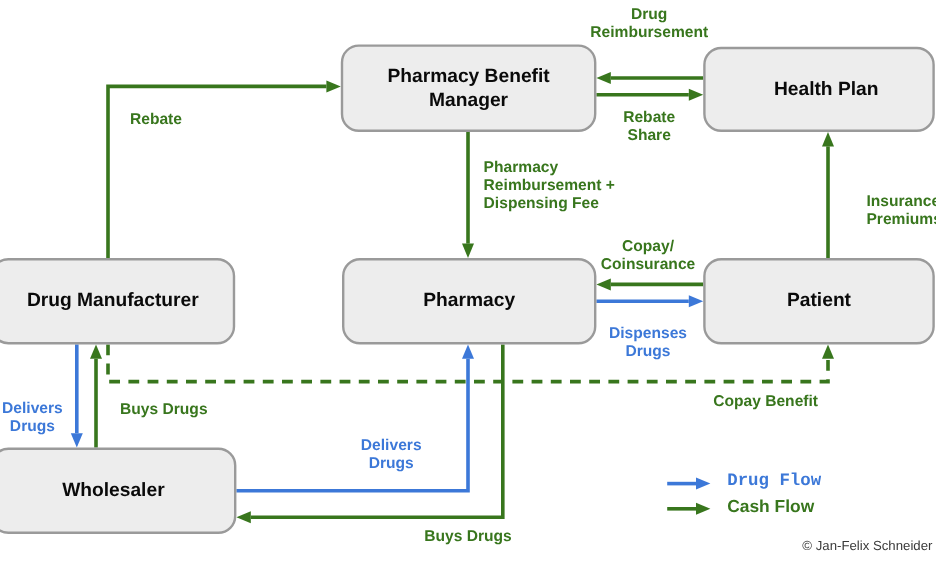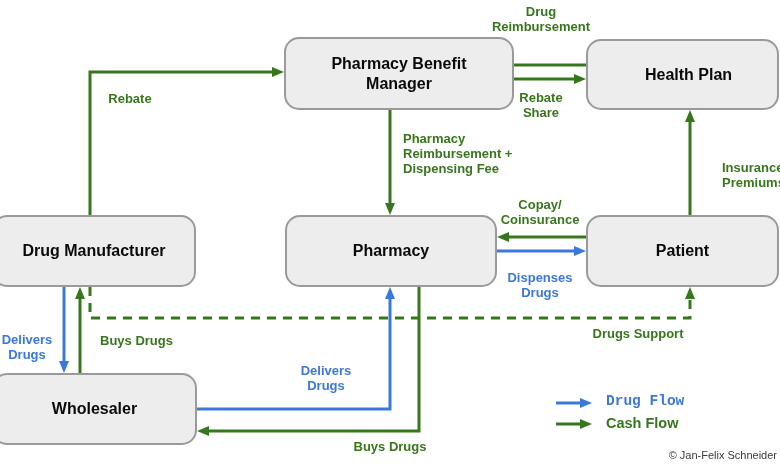--- a/index.html
+++ b/index.html
@@ -68,21 +68,21 @@
     <path class="flow cash dashed" d="M90 287 L90 318 L690 318 L690 299" marker-end="url(#mg)"></path>
 
     <path class="flow drug" d="M64 287 L64 361" marker-end="url(#mb)"></path>
     <path class="flow drug" d="M197 409 L390 409 L390 299" marker-end="url(#mb)"></path>
     <path class="flow drug" d="M497 251 L574 251" marker-end="url(#mb)"></path>
 
     <path class="flow drug" d="M556 403 L580 403" marker-end="url(#mb)"></path>
     <path class="flow cash" d="M556 424 L580 424" marker-end="url(#mg)"></path>
   </svg>
 
-  <div class="box" style="left:284px;top:37px;width:230px;height:73px;">Pharmacy Benefit
+  <div class="box" style="left:284px;top:37px;width:213px;height:73px;">Pharmacy Benefit
 Manager</div>
   <div class="box" style="left:586px;top:39px;width:193px;height:71px;padding-left:12px;">Health Plan</div>
   <div class="box" style="left:-8px;top:215px;width:204px;height:72px;">Drug Manufacturer</div>
   <div class="box" style="left:285px;top:215px;width:212px;height:72px;">Pharmacy</div>
   <div class="box" style="left:586px;top:215px;width:193px;height:72px;">Patient</div>
   <div class="box" style="left:-8px;top:373px;width:205px;height:72px;">Wholesaler</div>
 
   <div class="lbl cash center" style="left:98px;top:92px;width:64px;">Rebate</div>
   <div class="lbl cash center" style="left:478px;top:5px;width:126px;">Drug
 Reimbursement</div>
@@ -90,21 +90,21 @@
 Share</div>
   <div class="lbl cash" style="left:403px;top:132px;width:150px;">Pharmacy
 Reimbursement +
 Dispensing Fee</div>
   <div class="lbl cash center" style="left:494px;top:198px;width:92px;">Copay/
 Coinsurance</div>
   <div class="lbl cash" style="left:722px;top:161px;width:70px;">Insurance
 Premiums</div>
   <div class="lbl cash" style="left:100px;top:334px;width:90px;">Buys Drugs</div>
   <div class="lbl cash center" style="left:344px;top:440px;width:92px;">Buys Drugs</div>
-  <div class="lbl cash center" style="left:578px;top:327px;width:120px;">Drugs Support</div>
+  <div class="lbl cash center" style="left:578px;top:327px;width:120px;">Copay Benefit</div>
   <div class="lbl drug center" style="left:0px;top:333px;width:54px;">Delivers
 Drugs</div>
   <div class="lbl drug center" style="left:294px;top:364px;width:64px;">Delivers
 Drugs</div>
   <div class="lbl drug center" style="left:496px;top:271px;width:88px;">Dispenses
 Drugs</div>
 
   <div class="legend-lbl drug" style="left:606px;top:394px;font-family:Liberation Mono, monospace;">Drug Flow</div>
   <div class="legend-lbl cash" style="left:606px;top:416px;">Cash Flow</div>
 

